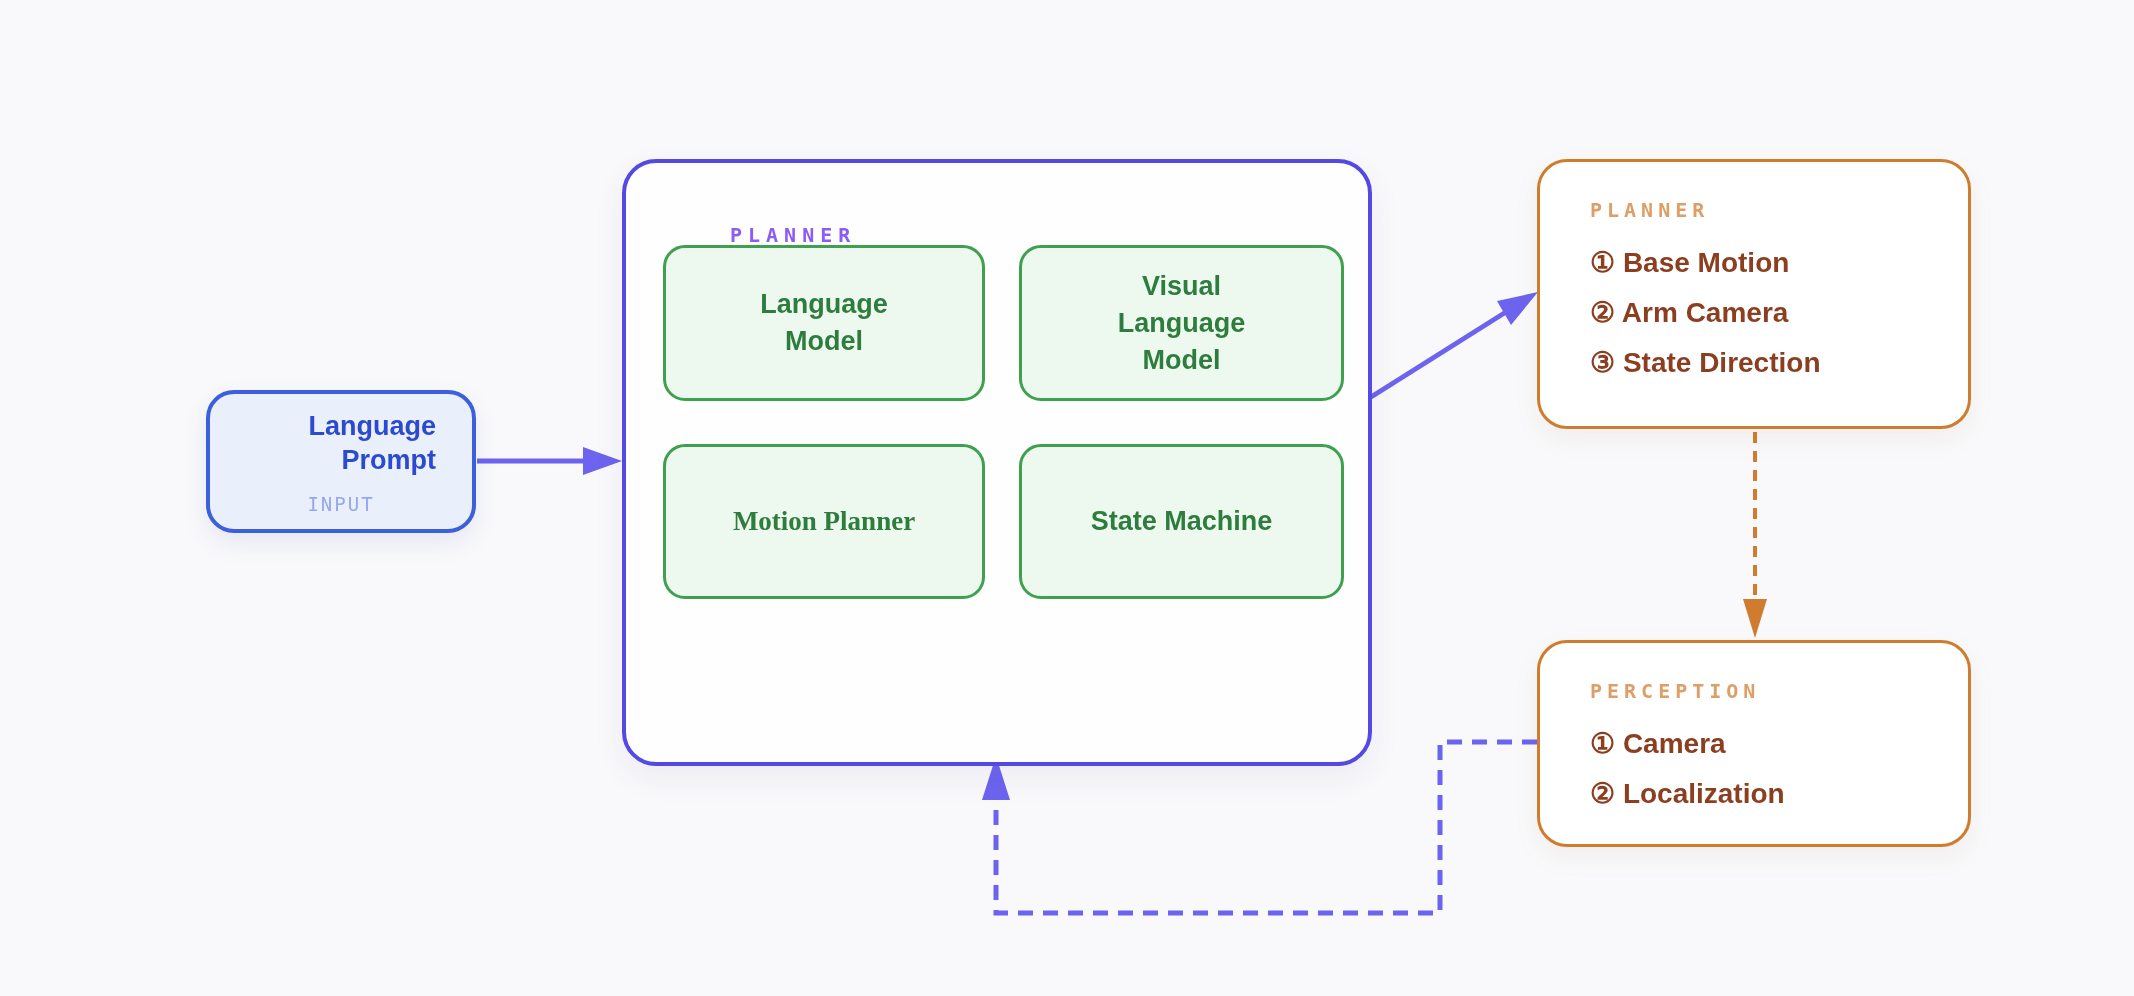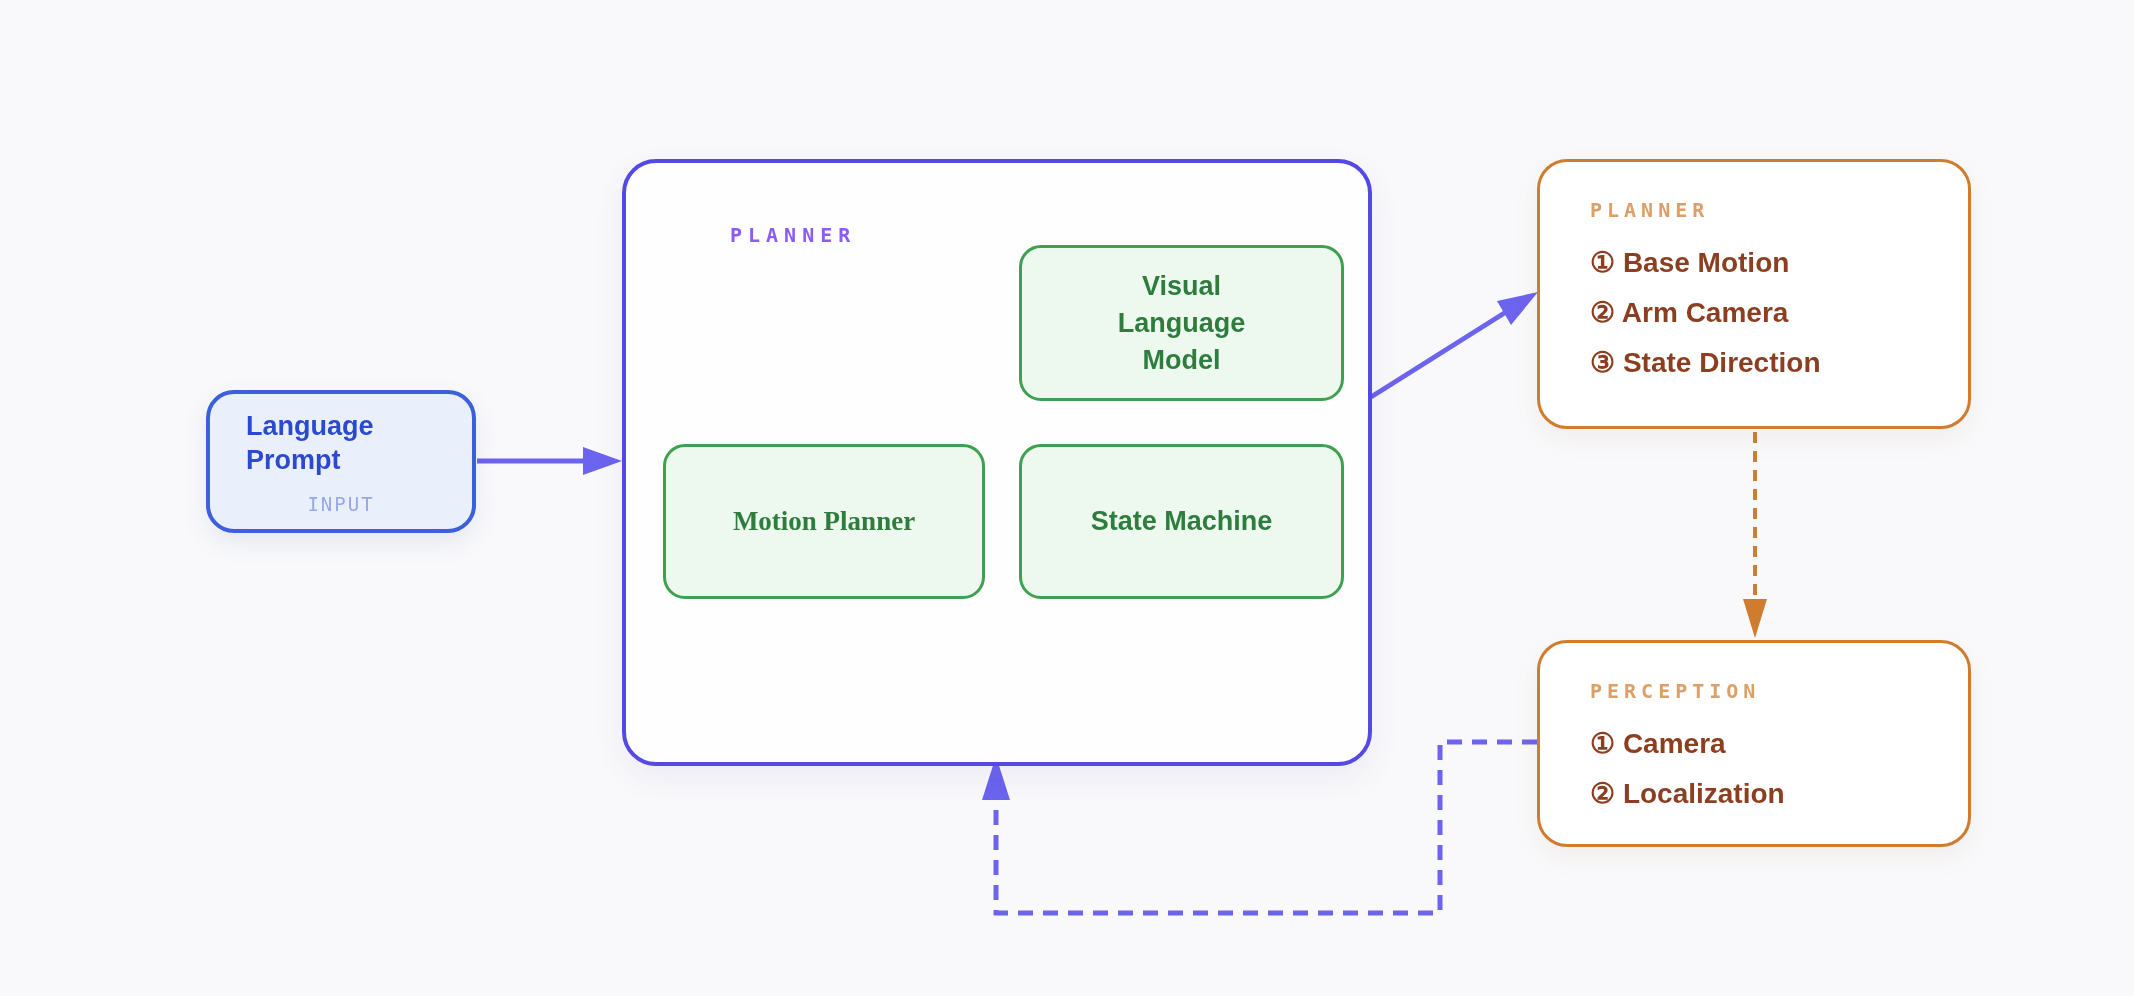--- a/index.html
+++ b/index.html
@@ -34,21 +34,21 @@
     border-radius: 28px;
     box-shadow: 0 10px 24px rgba(70, 90, 160, 0.10);
     display: flex; flex-direction: column;
     align-items: center; justify-content: center;
   }
   .input-title {
     color: #2b4ad0;
     font-size: 27px;
     font-weight: bold;
     line-height: 34px;
-    text-align: left;
+    text-align: right;
     width: 190px;
   }
   .input-tag {
     margin-top: 16px;
     color: #97a6ee;
     font-family: "DejaVu Sans Mono", monospace;
     font-size: 19px;
     letter-spacing: 2px;
   }
   
@@ -137,20 +137,23 @@
   </svg>
 
   <div class="box input-box">
     <div class="input-title">Language Prompt</div>
     <div class="input-tag">INPUT</div>
   </div>
 
   <div class="box planner-box">
     <div class="group-label planner-label">PLANNER</div>
 
+    <div class="module mod-lm">
+      <span>Language Model</span>
+    </div>
     <div class="module mod-vlm">
       <span>Visual Language Model</span>
     </div>
     <div class="module mod-mp">
       <span>Motion Planner</span>
     </div>
     <div class="module mod-sm">
       <span>State Machine</span>
     </div>
   </div>

